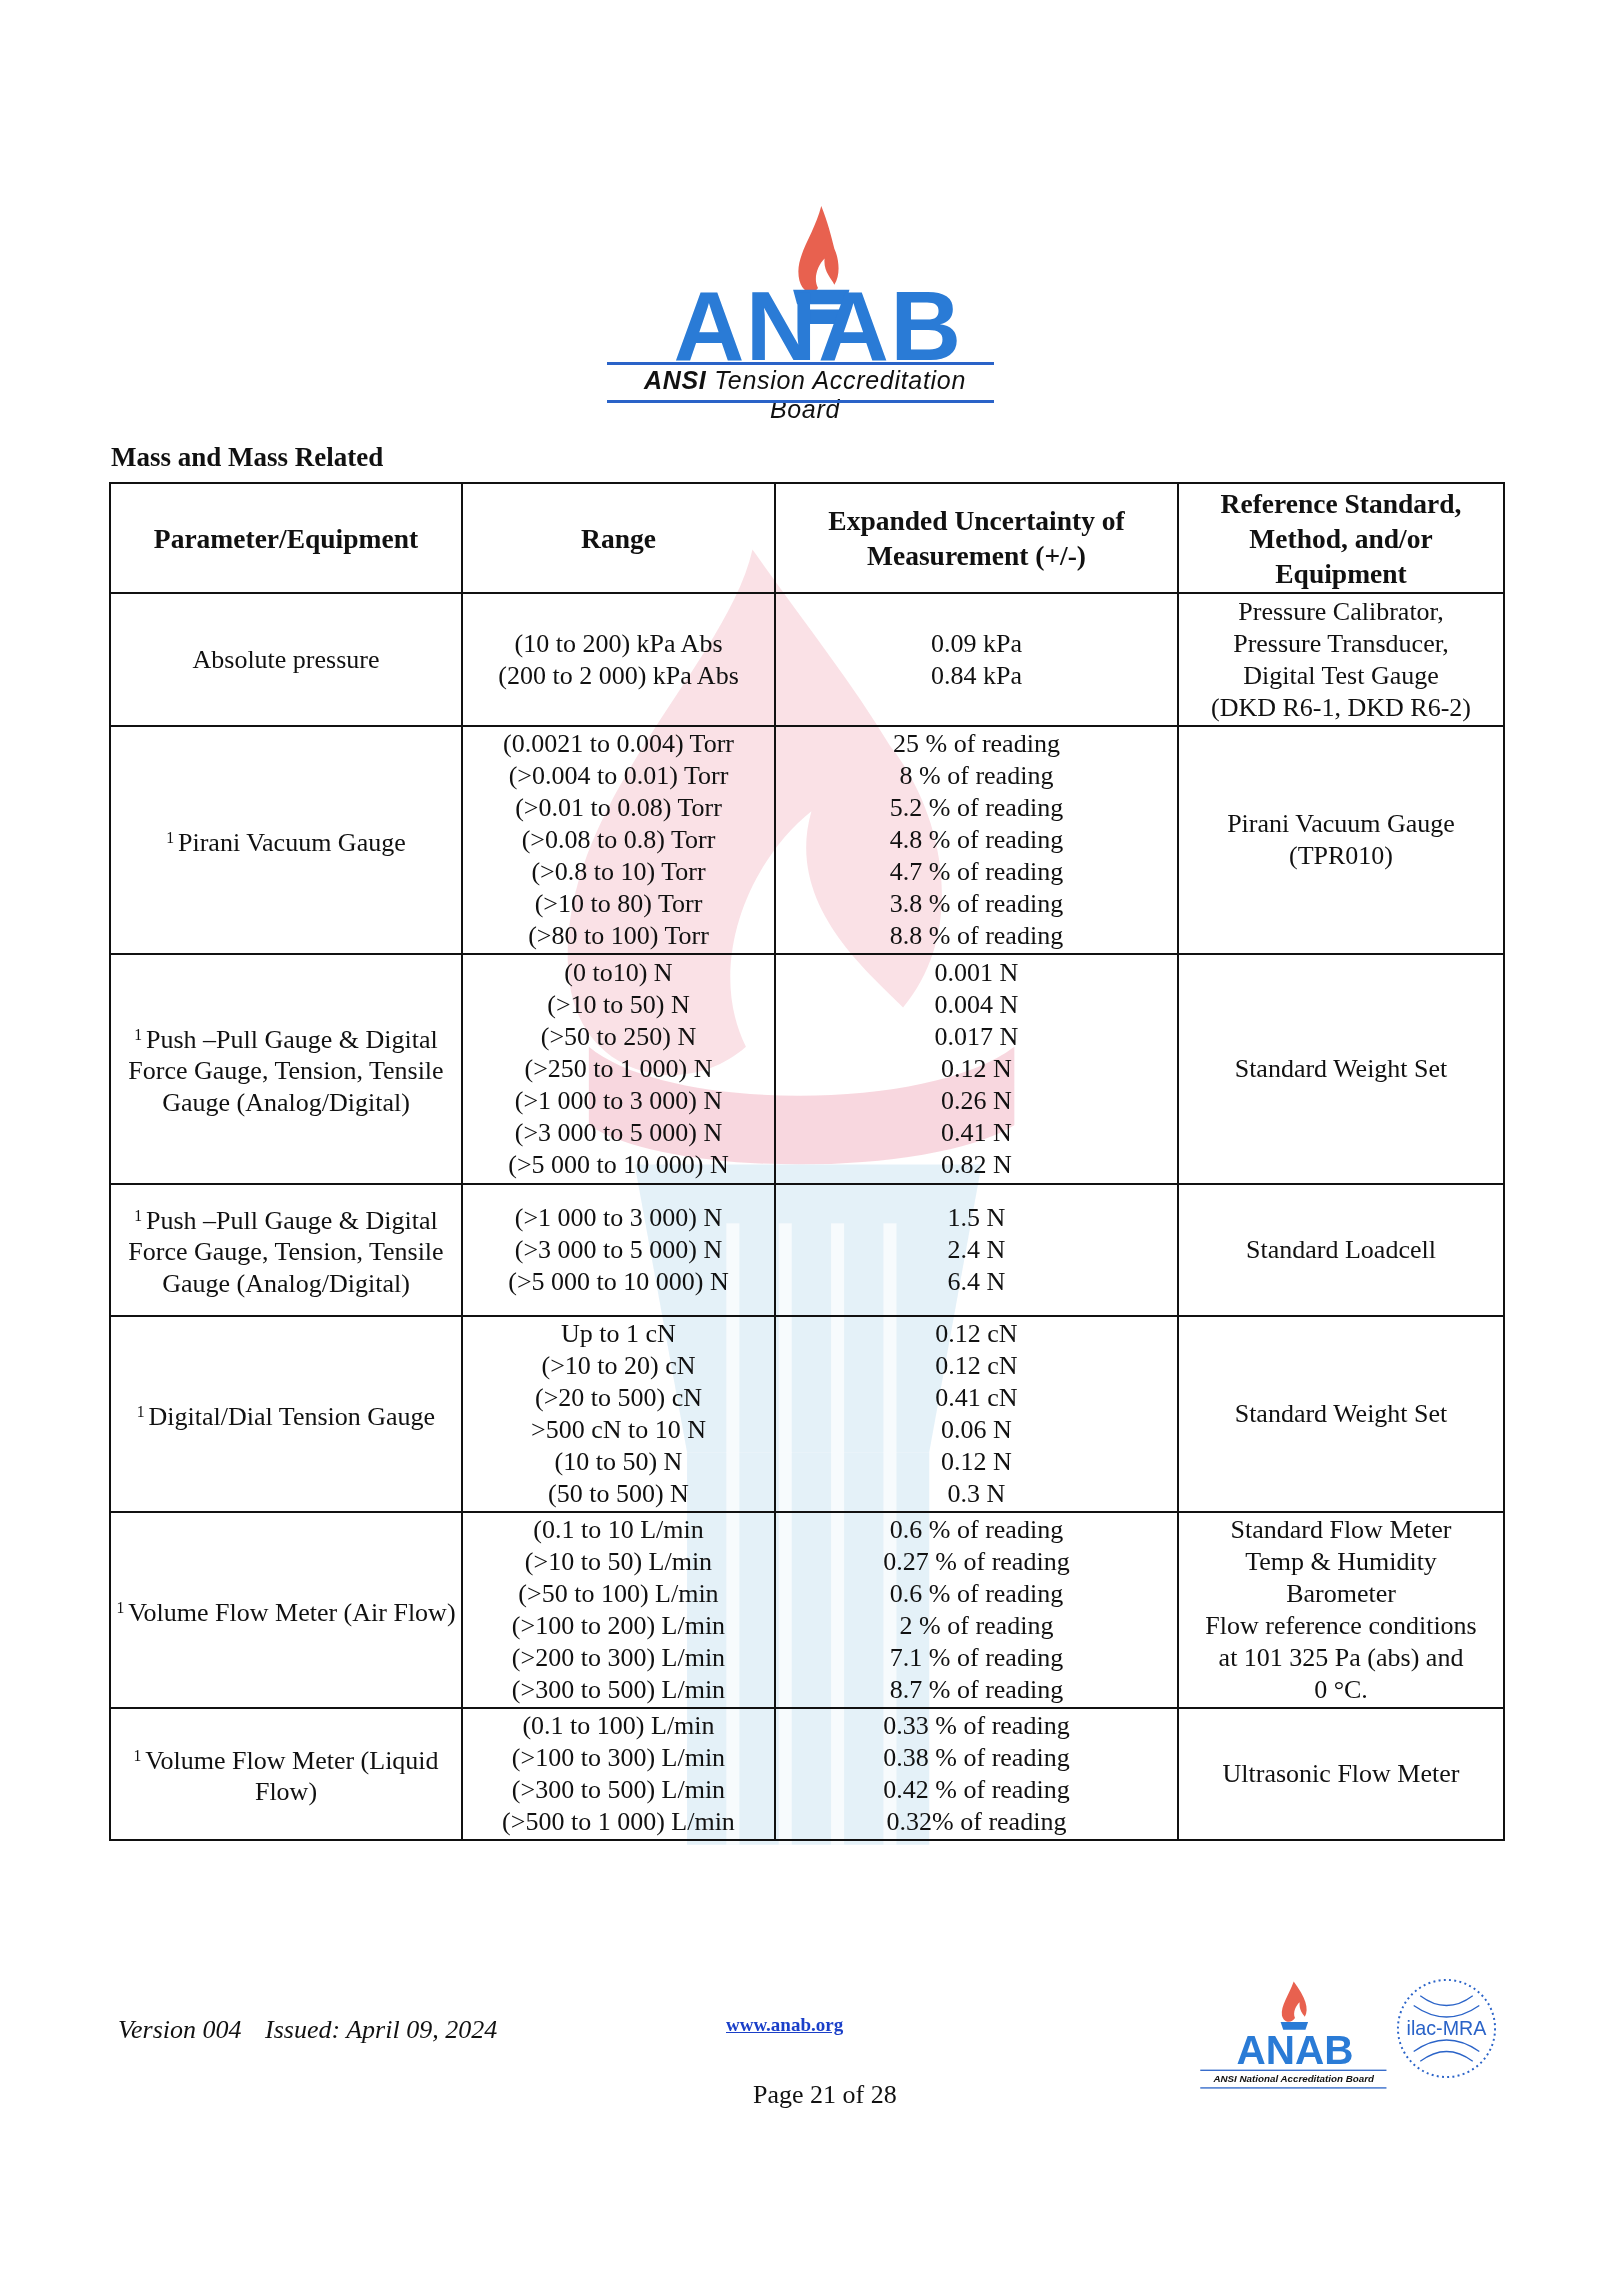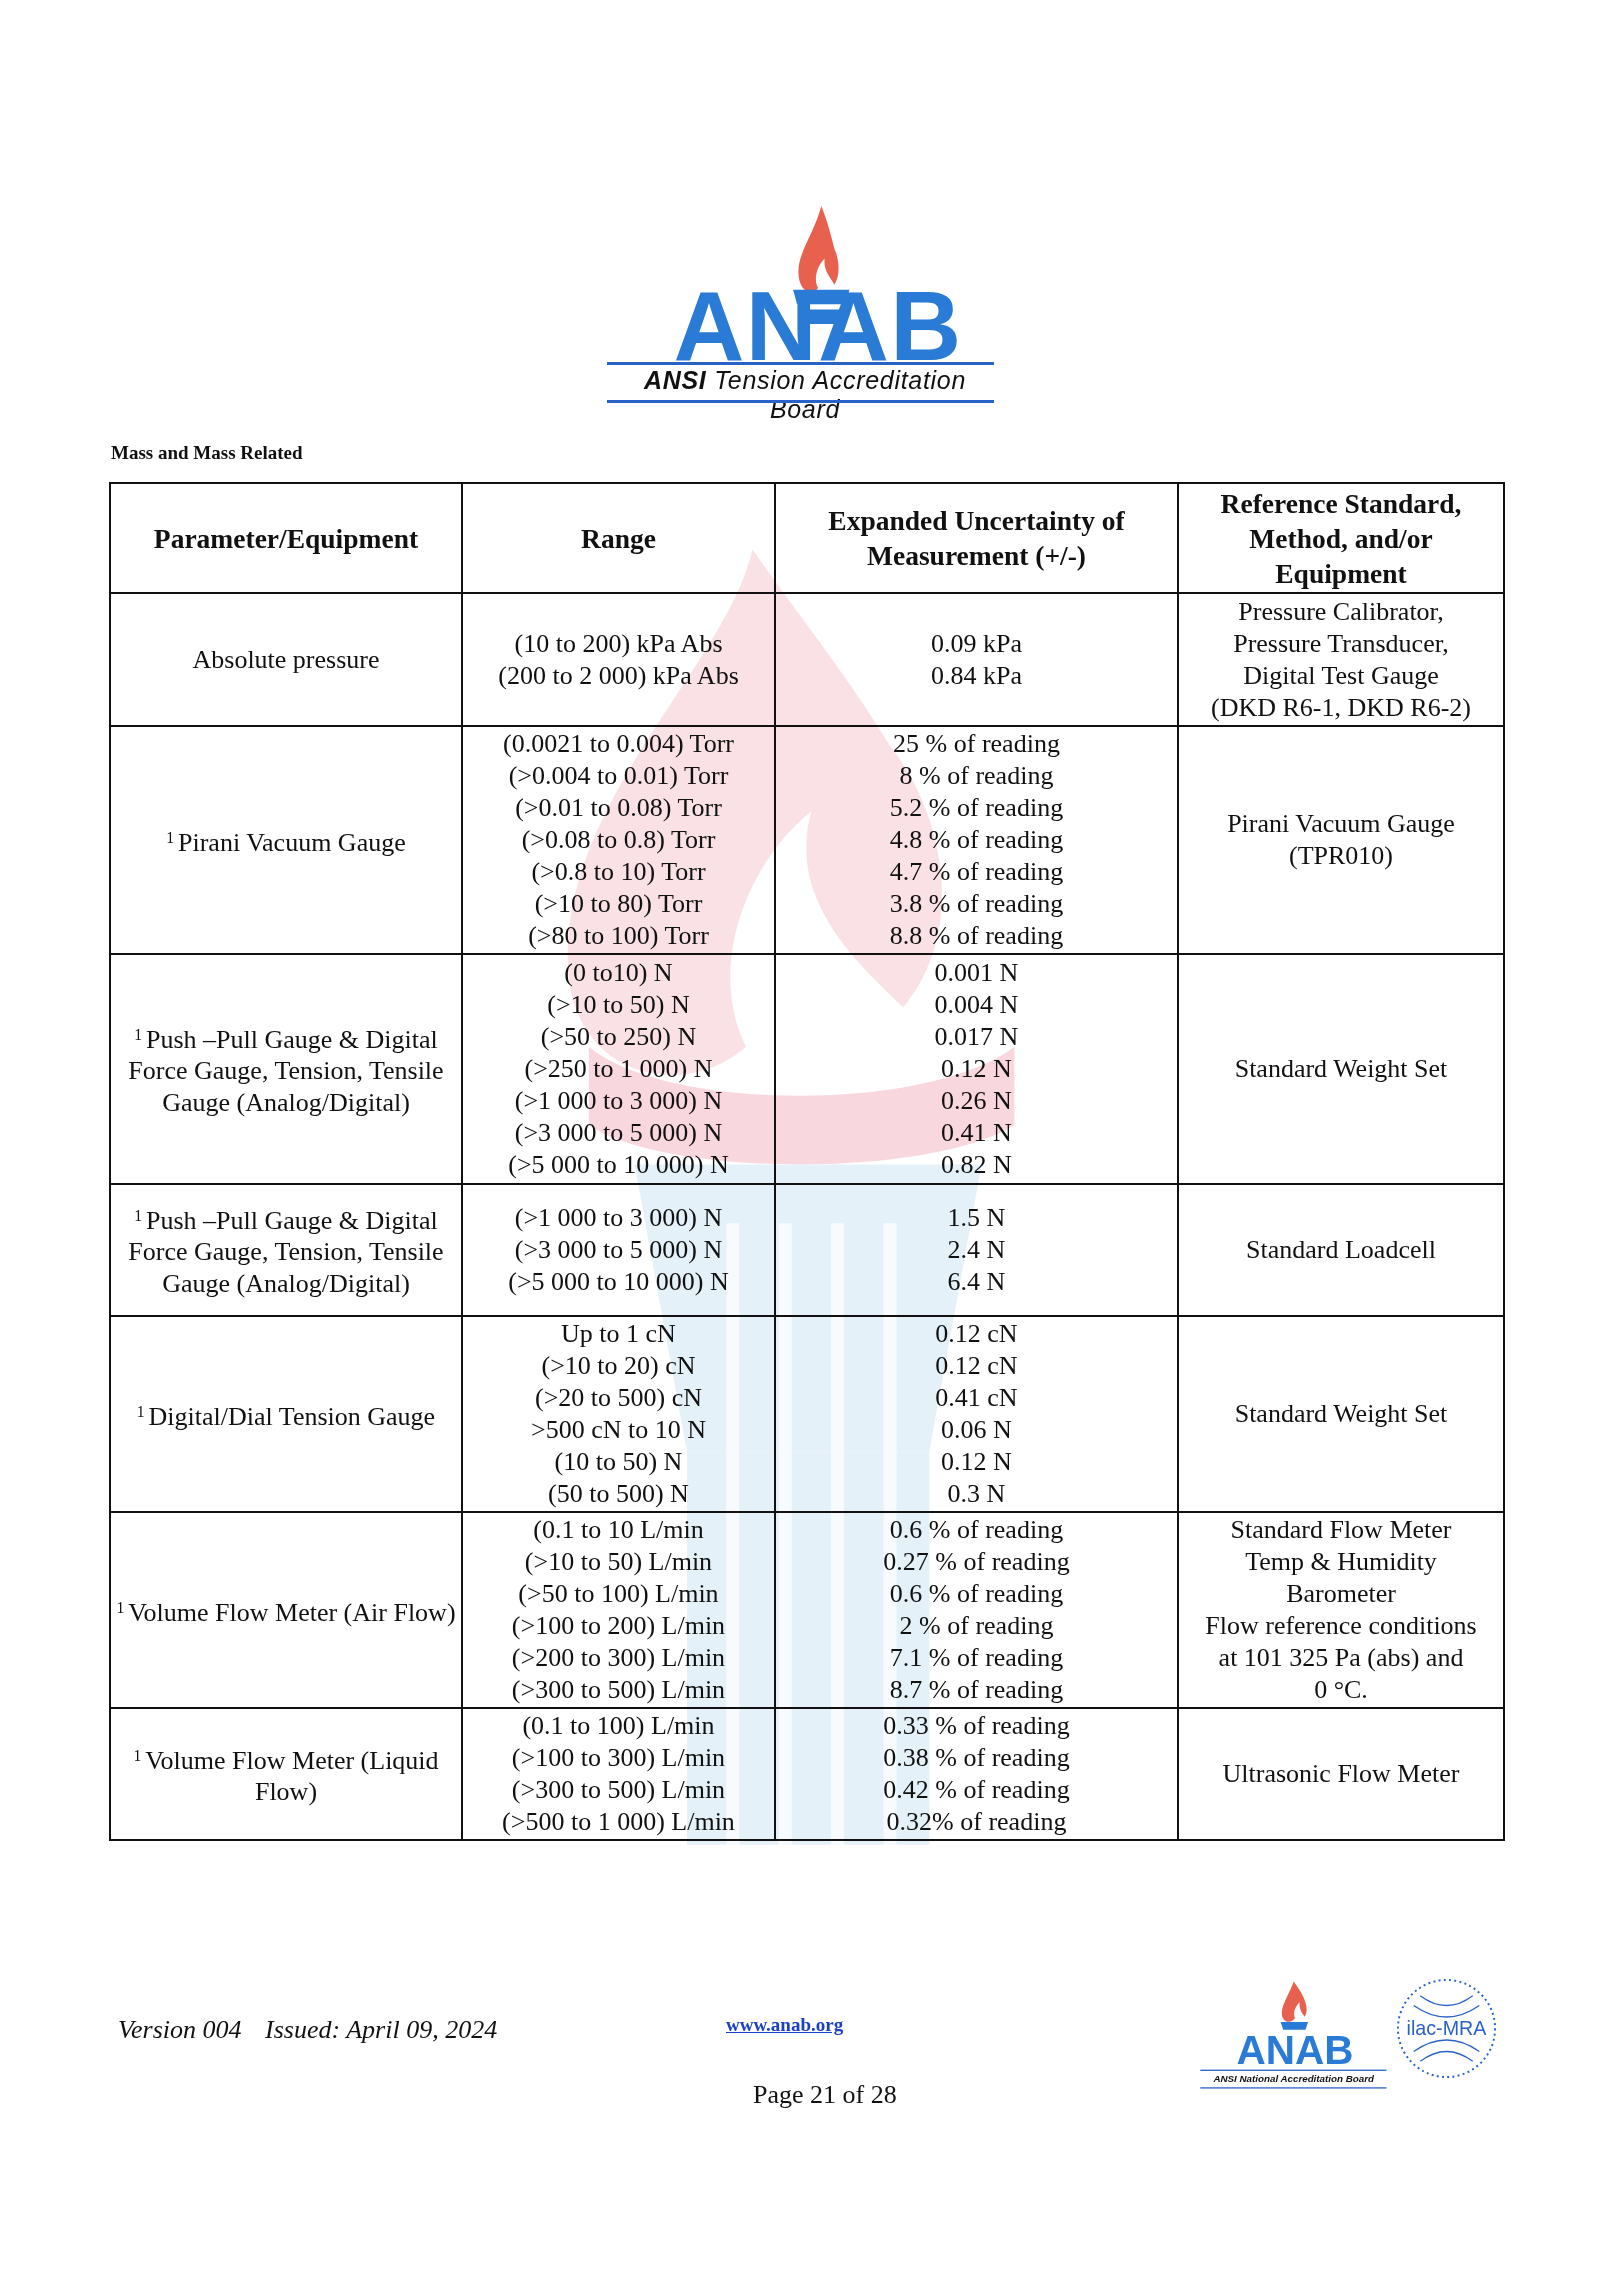--- a/index.html
+++ b/index.html
@@ -12,21 +12,21 @@
   .logo-tag { position: absolute; left: 615px; top: 366px; width: 380px; text-align: center;
               font-family: "Liberation Sans", "DejaVu Sans", sans-serif; font-style: italic;
               font-size: 25px; color: #111; letter-spacing: 0.7px; }
   .logo-tag b { font-weight: bold; }
   .logo-rule { position: absolute; left: 607px; width: 387px; height: 2.6px; background: #2a63c8; }
 
   
   .watermark { position: absolute; left: 471px; top: 471px; width: 707px; height: 1413px; opacity: 0.55; z-index: 0; }
   .watermark svg { width: 100%; height: 100%; }
 
-  .section-title { position: absolute; left: 111px; top: 442px; font-size: 19px; font-weight: bold; z-index: 2; }
+  .section-title { position: absolute; left: 111px; top: 442px; font-size: 27px; font-weight: bold; z-index: 2; }
 
   table.scope { position: absolute; left: 109px; top: 482px; width: 1394px; border-collapse: collapse;
                 z-index: 2; table-layout: fixed; }
   table.scope th, table.scope td { border: 2px solid #111; text-align: center; vertical-align: middle;
                                     padding: 0 3.9px; font-size: 26px; line-height: 32px; }
   table.scope th { font-weight: bold; font-size: 27.5px; line-height: 35px; height: 108px; }
   col.c1 { width: 352px; } col.c2 { width: 313px; } col.c3 { width: 403px; } col.c4 { width: 326px; }
   .lines span { display: block; }
   sup.fn { font-size: 15.7px; vertical-align: 7.9px; margin-right: 3.9px; }
 

